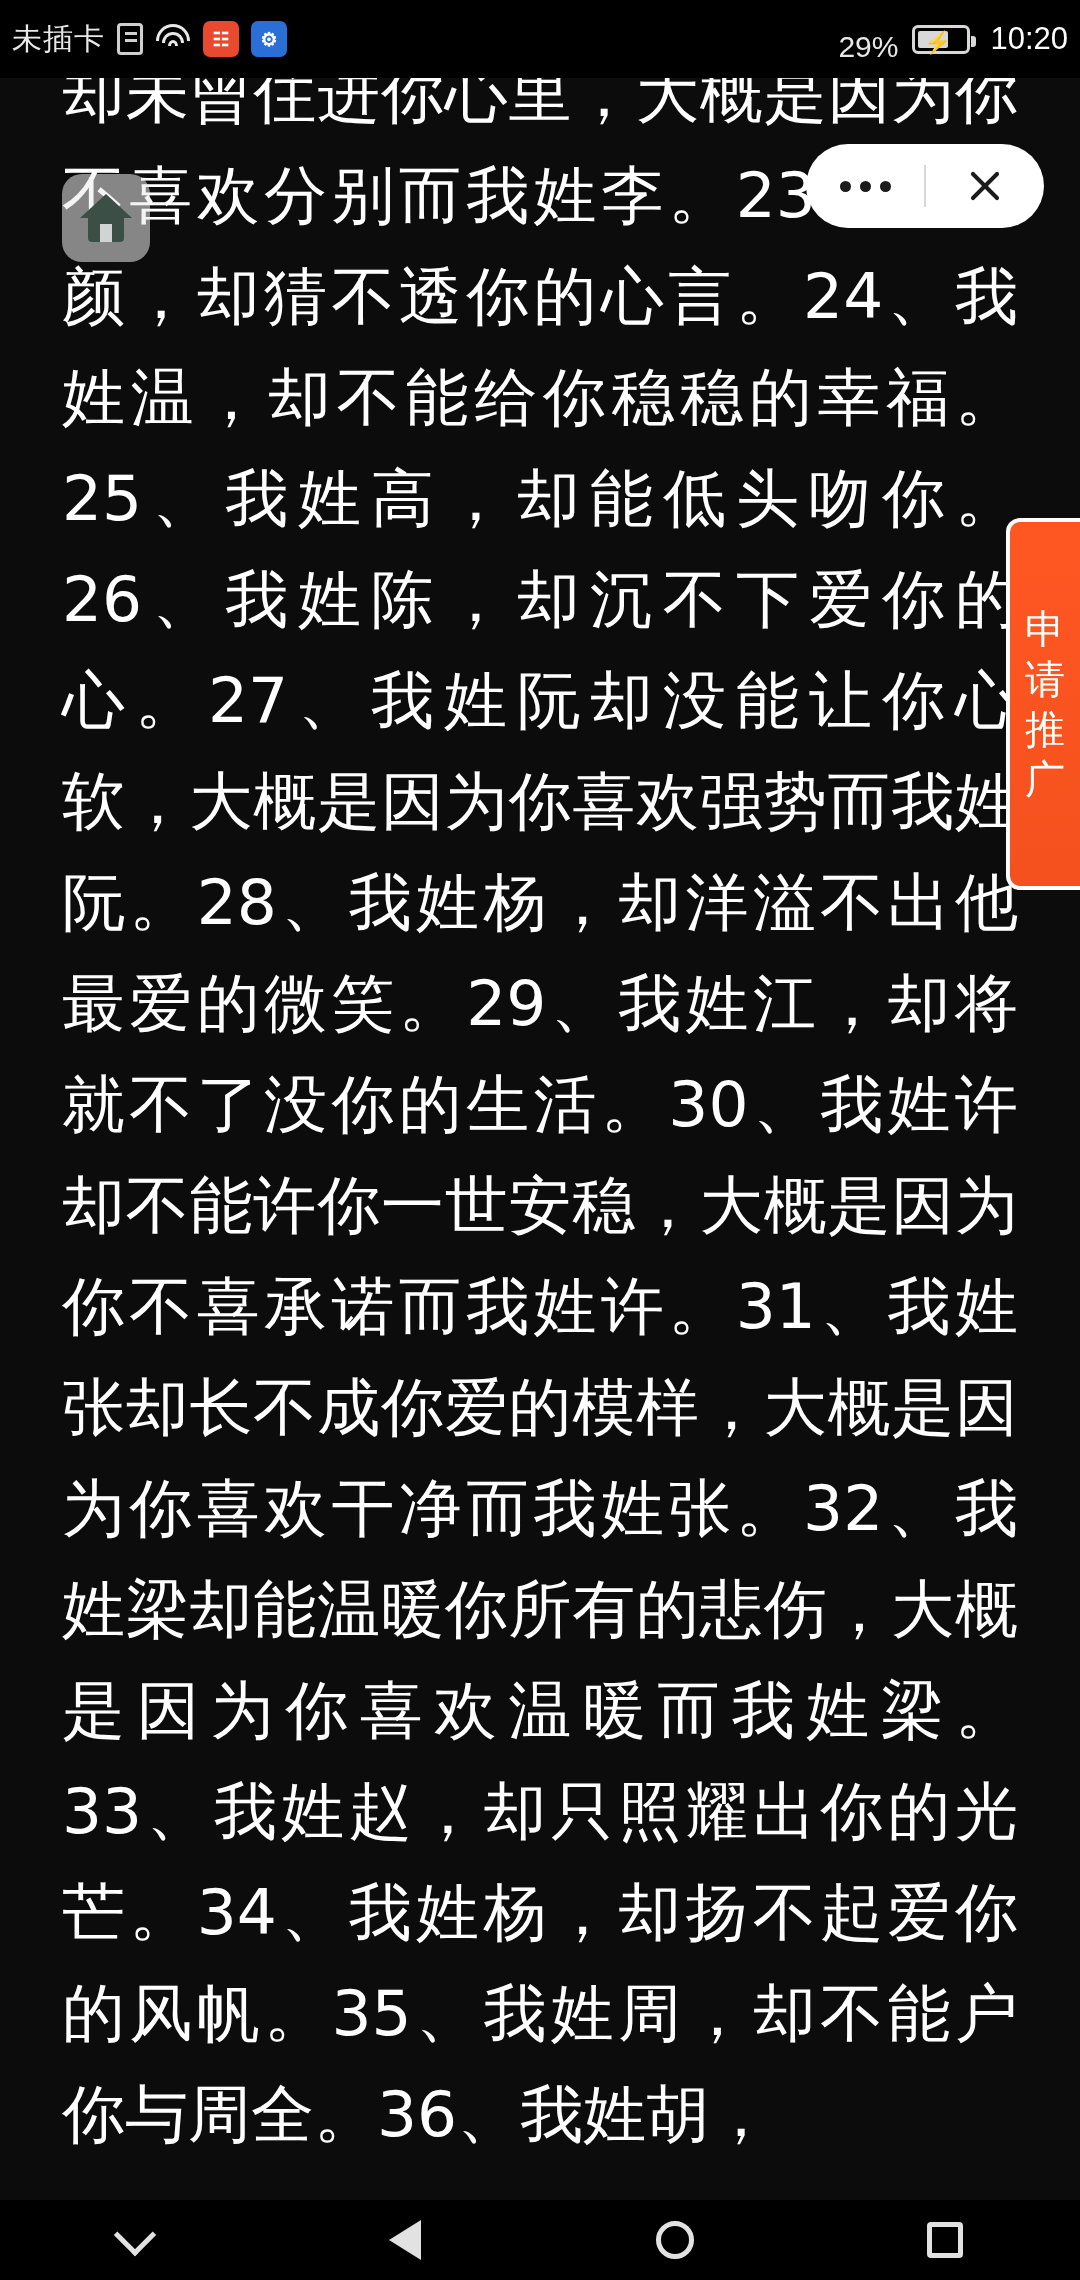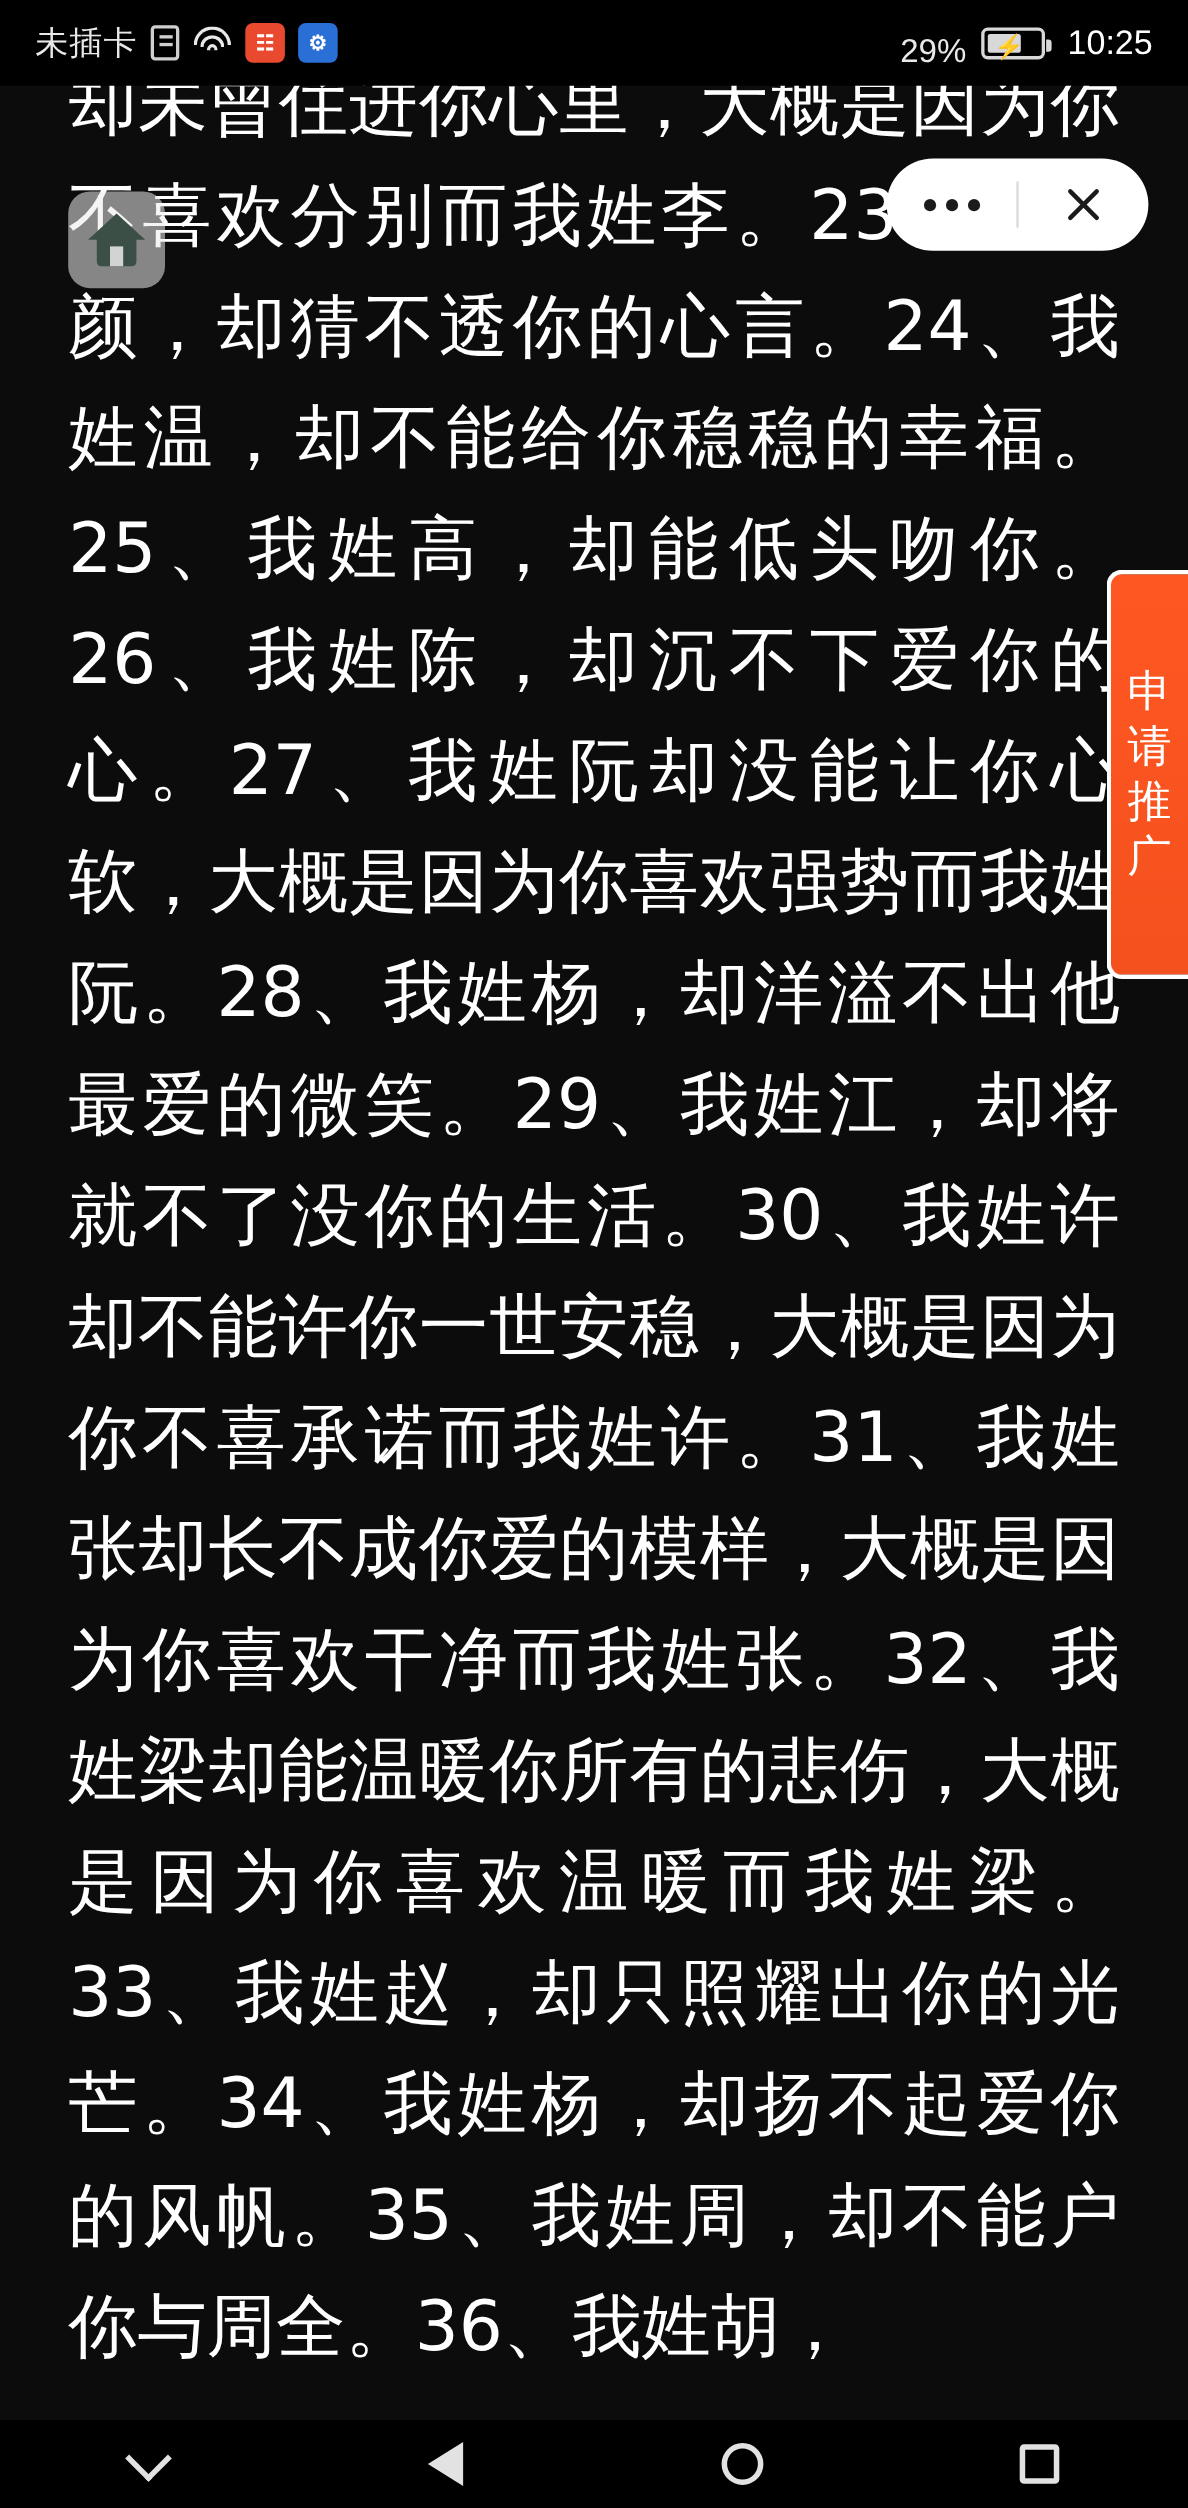--- a/index.html
+++ b/index.html
@@ -14,21 +14,21 @@
     width:1080px; height:2280px;
     background:#0c0c0c;
   }
 
   
   .statusbar {
     position:absolute; top:0; left:0;
     width:1080px; height:78px;
     background:#000;
     display:flex; align-items:center;
-    padding:0 32px;
+    padding:0 12px;
     color:#ffffff;
   }
   .sb-left { display:flex; align-items:center; gap:12px; }
   .sb-text { font-size:30px; color:#e8e8e8; letter-spacing:1px; }
   .sb-icon { display:inline-flex; align-items:center; justify-content:center; }
   .sim-icon {
     width:26px; height:32px; border:3px solid #cfcfcf; border-radius:4px;
     position:relative;
   }
   .sim-icon::after{
@@ -212,21 +212,21 @@
       </span>
       <span class="badge-icon badge-red">☷</span>
       <span class="badge-icon badge-blue">⚙</span>
     </div>
     <div class="sb-right">
       <span class="batt-pct">29%</span>
       <span class="batt-shell">
         <span class="batt-fill" style="width:30px;"></span>
         <span class="batt-bolt">⚡</span>
       </span>
-      <span class="clock">10:25</span>
+      <span class="clock">10:20</span>
     </div>
   </div>
 
   <div class="content">
 
     <div class="article">却未曾住进你心里，大概是因为你不喜欢分别而我姓李。23、我姓颜，却猜不透你的心言。24、我姓温，却不能给你稳稳的幸福。25、我姓高，却能低头吻你。26、我姓陈，却沉不下爱你的心。27、我姓阮却没能让你心软，大概是因为你喜欢强势而我姓阮。28、我姓杨，却洋溢不出他最爱的微笑。29、我姓江，却将就不了没你的生活。30、我姓许却不能许你一世安稳，大概是因为你不喜承诺而我姓许。31、我姓张却长不成你爱的模样，大概是因为你喜欢干净而我姓张。32、我姓梁却能温暖你所有的悲伤，大概是因为你喜欢温暖而我姓梁。33、我姓赵，却只照耀出你的光芒。34、我姓杨，却扬不起爱你的风帆。35、我姓周，却不能户你与周全。36、我姓胡，</div>
 
     <div class="home-fab">
       <span class="home-glyph">
         <span class="home-roof"></span>

